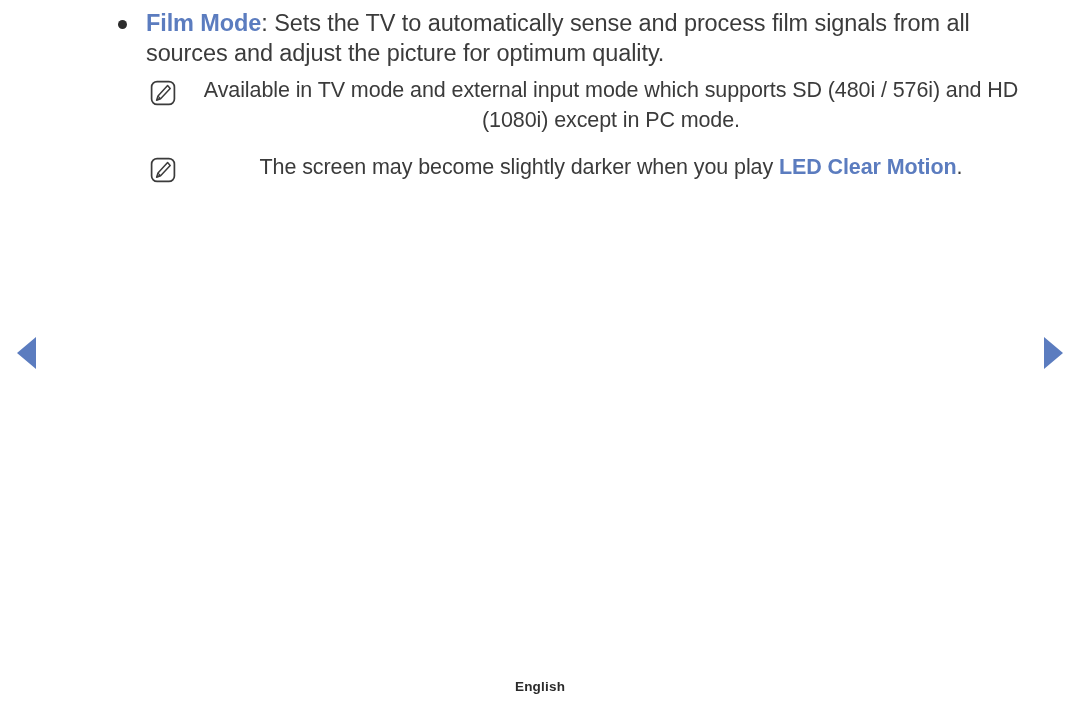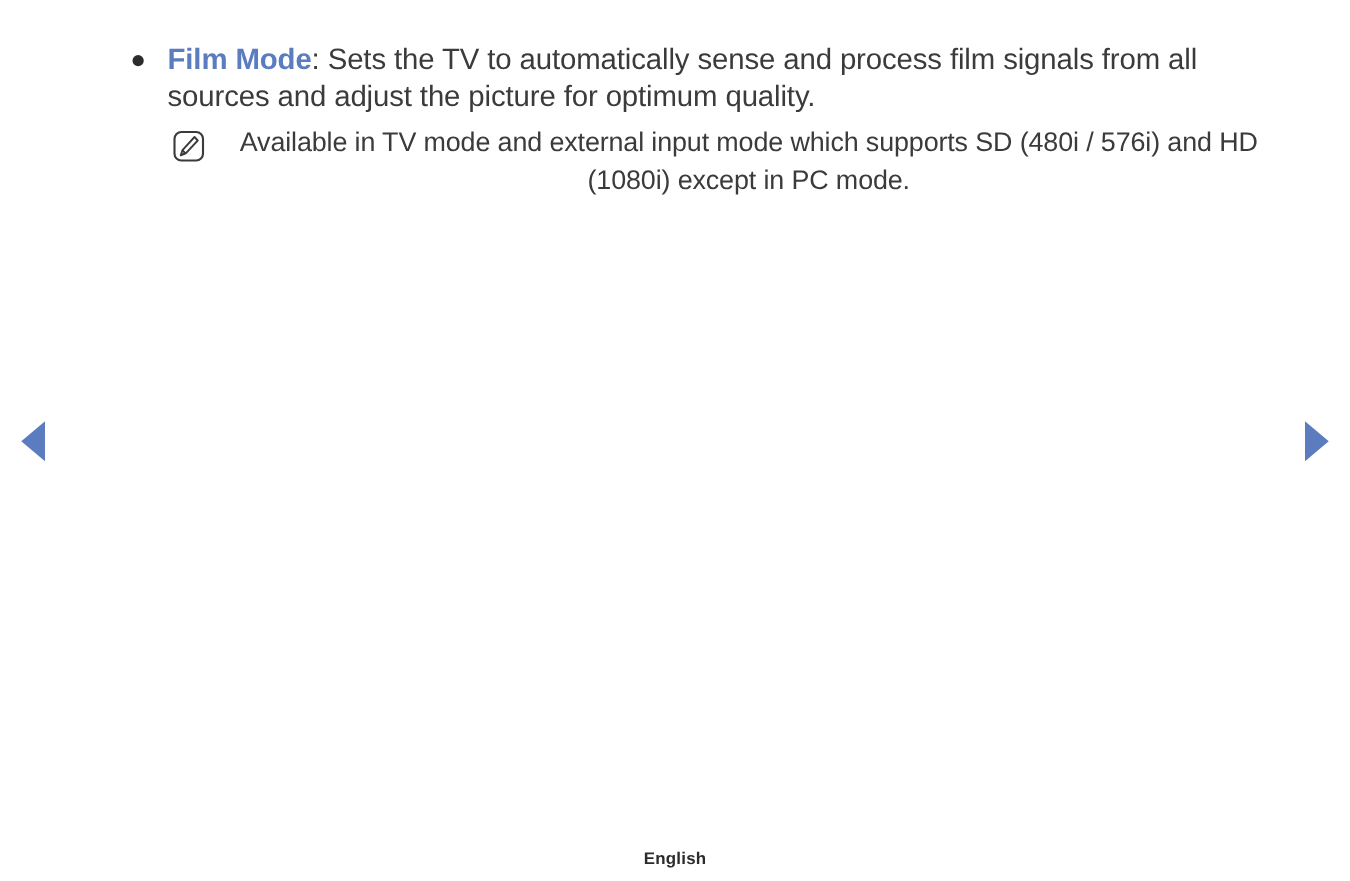--- a/index.html
+++ b/index.html
@@ -22,24 +22,23 @@
   .page {
     position: absolute;
     left: 0;
     top: 0;
     width: 1080px;
     height: 705px;
   }
 
   .content {
     position: absolute;
-    left: 100px;
+    left: 112px;
     top: 8px;
     width: 910px;
-    margin-top: 24px;
   }
 
   
   .bullet-item {
     position: relative;
     padding-left: 34px;
     margin: 0 0 0 0;
     font-size: 23.5px;
     line-height: 30px;
     color: #3b3b3b;
@@ -147,20 +146,30 @@
     </div>
 
     <div class="gap-md"></div>
 
 
     <div class="gap-sm"></div>
 
 
     <div class="gap-sm"></div>
 
+    <div class="note-item">
+      <span class="note-icon">
+        <svg viewBox="0 0 26 26" width="26" height="26" aria-hidden="true">
+          <rect x="1.6" y="1.6" width="22.8" height="22.8" rx="5.5" ry="5.5" fill="none" stroke="#3b3b3b" stroke-width="1.7"></rect>
+          <path d="M17.6 5.6 L20.2 8.4 L10.6 18.7 L6.6 20.3 L8.0 16.1 Z" fill="none" stroke="#3b3b3b" stroke-width="1.5" stroke-linejoin="round"></path>
+          <path d="M8.0 16.1 L10.6 18.7" fill="none" stroke="#3b3b3b" stroke-width="1.2"></path>
+          <path d="M6.6 20.3 L9.3 17.4 L10.6 18.7 Z" fill="#3b3b3b"></path>
+        </svg>
+      </span><span>The screen may become slightly darker when you play </span><span class="hl">LED Clear Motion</span><span>.</span>
+    </div>
 
   </div>
 
   <div class="nav-arrow nav-prev"></div>
   <div class="nav-arrow nav-next"></div>
 
   <div class="footer">English</div>
 
 </div>
 

